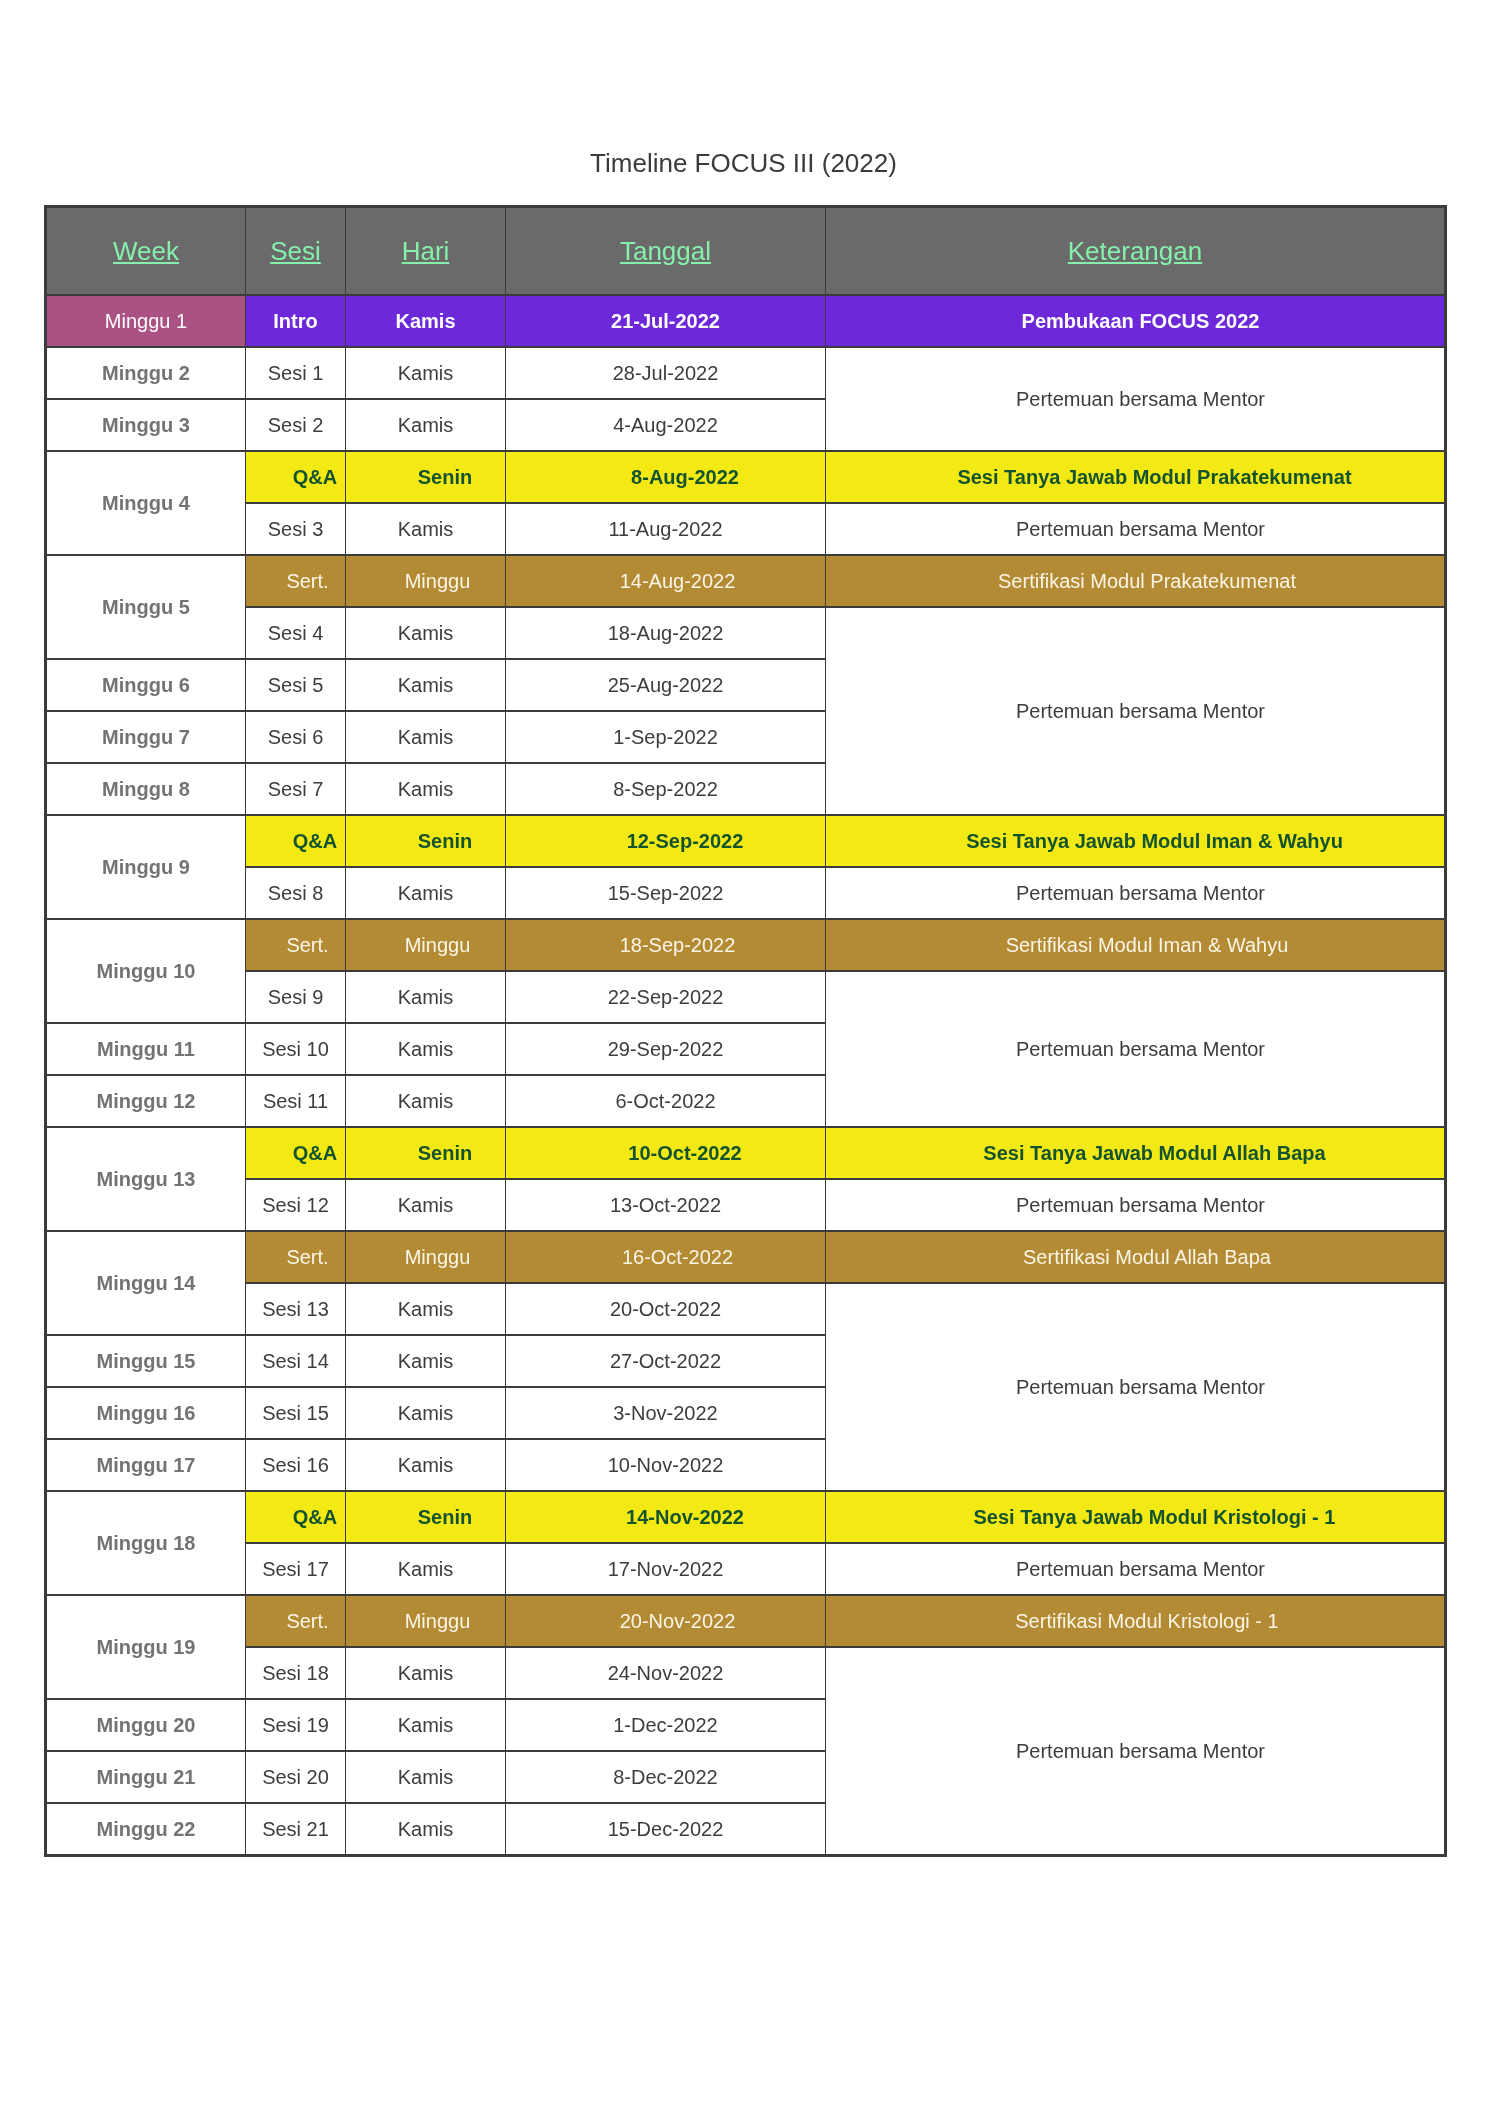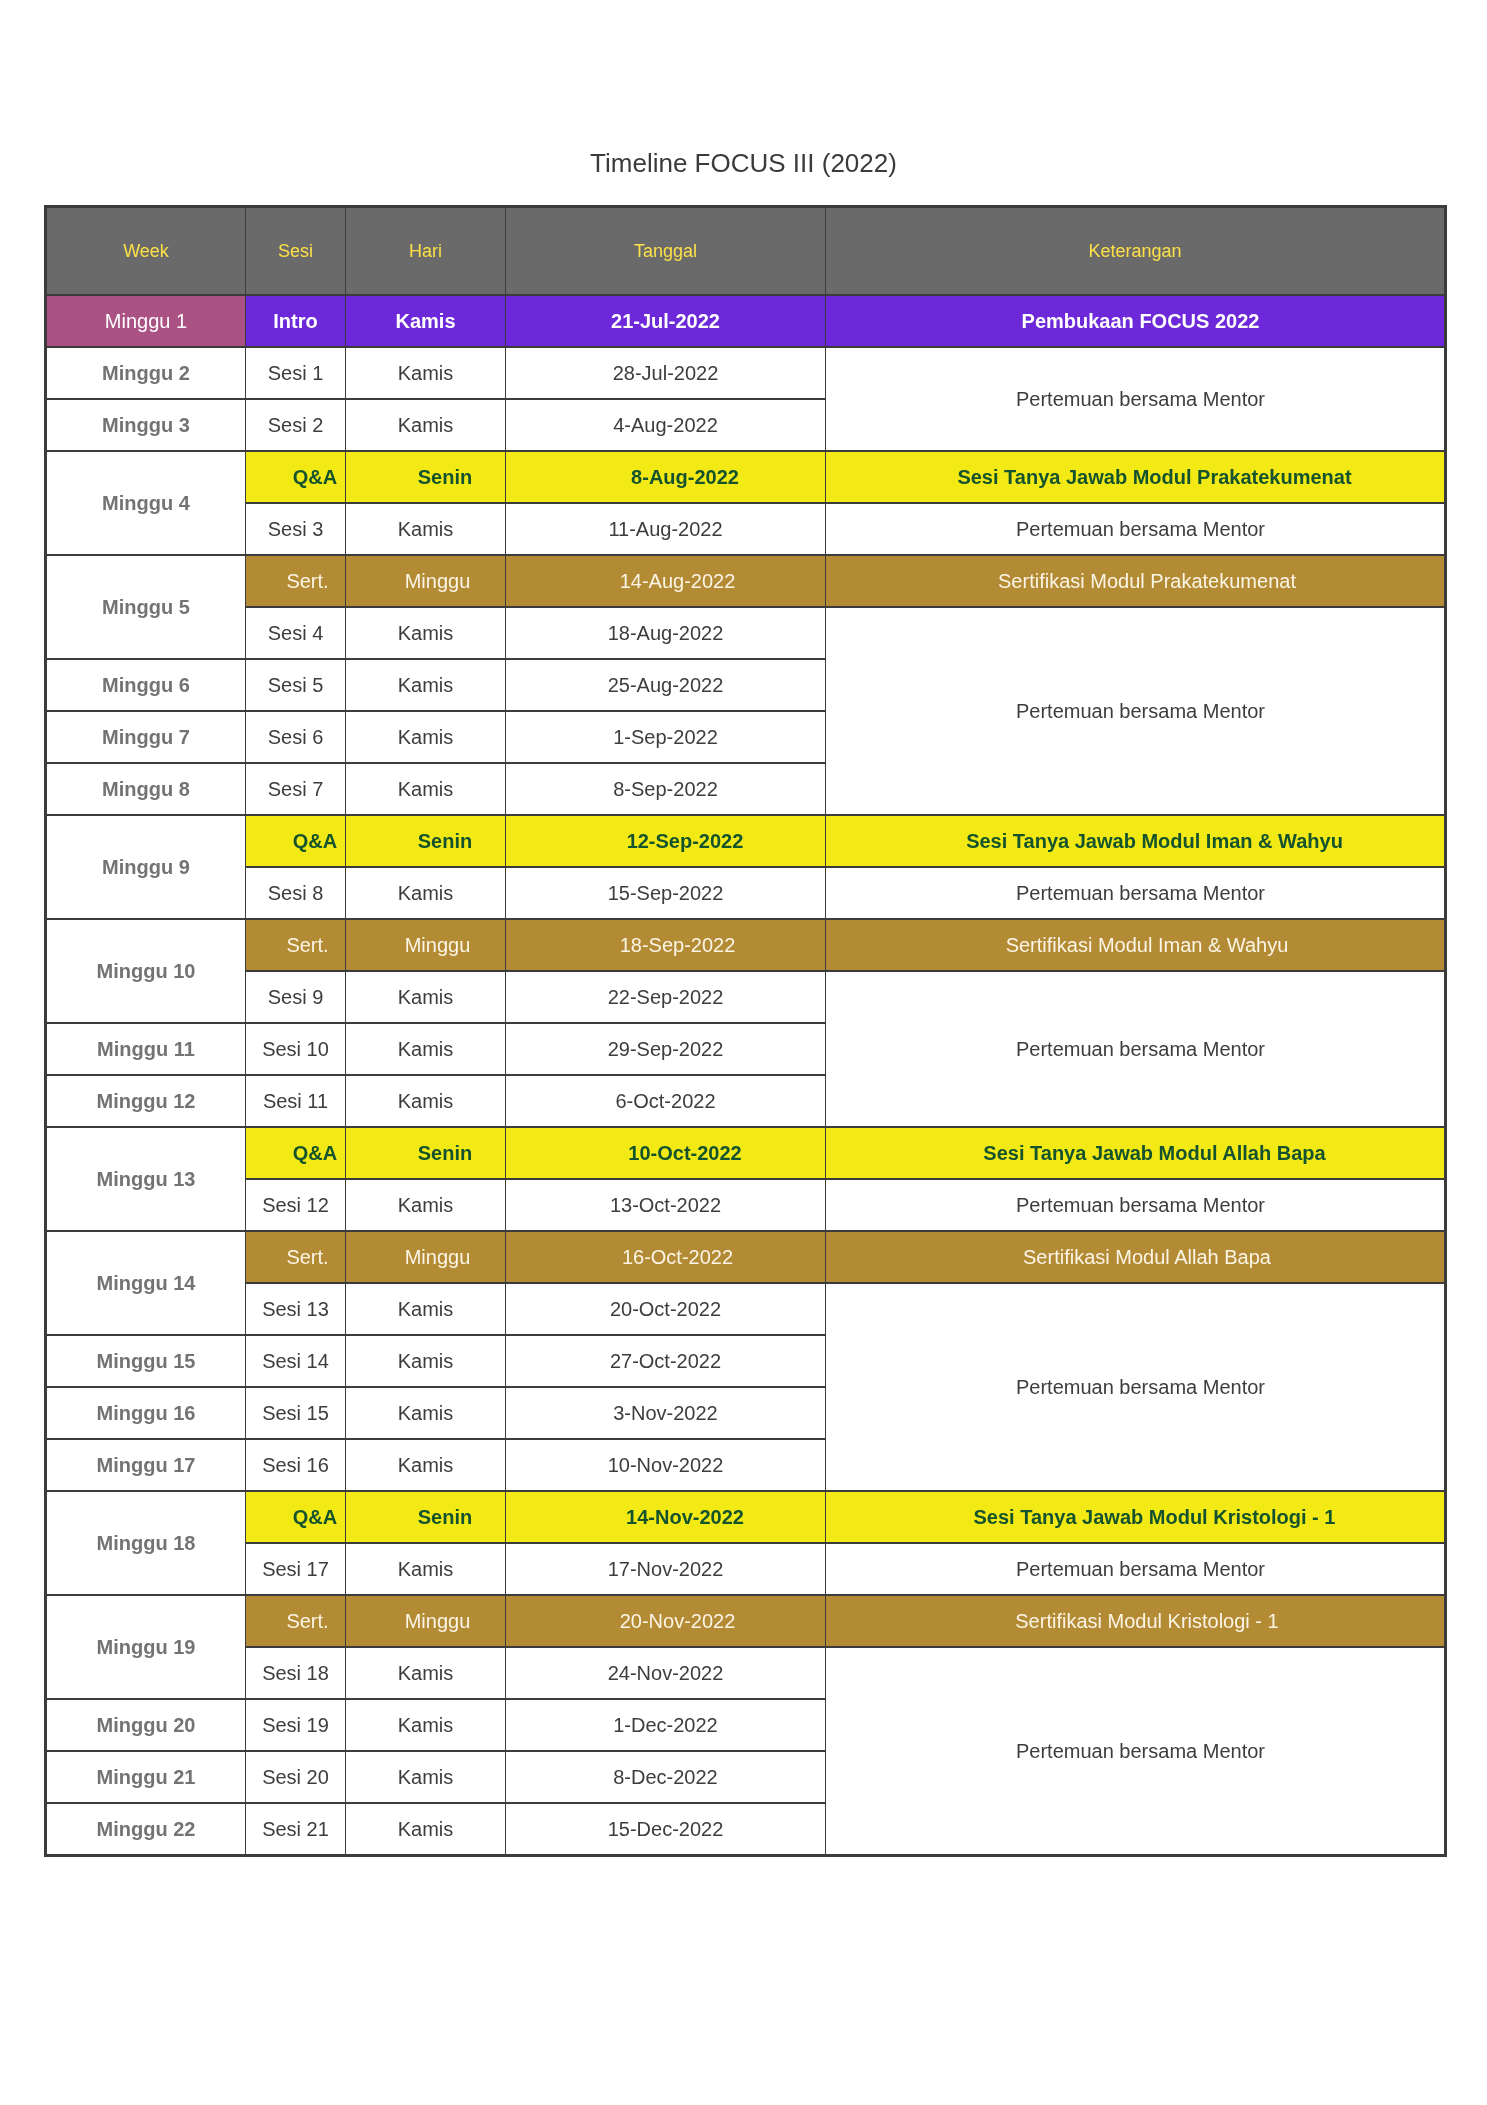--- a/index.html
+++ b/index.html
@@ -30,23 +30,24 @@
     border-color: #3b3b3b;
     border-width: 2px 1.5px;
     text-align: center;
     vertical-align: middle;
     overflow: hidden;
     white-space: nowrap;
   }
   th.hdr {
     height: 84px;
     background: #6a6a6a;
-    color: #fde047;
+    color: #86efac;
     font-weight: 400;
-    font-size: 18px;
+    font-size: 26px;
+    text-decoration: underline;
   }
   td { height: 48px; font-size: 20px; color: #3d3d3d; font-weight: 400; background: #ffffff; }
 
   td.week.plain  { background: #ffffff; color: #737373; font-weight: 700; }
   td.week.purple { background: #ab5284; color: #ffffff; font-weight: 400; }
 
   td.c.normal, td.ket.normal { background: #ffffff; color: #3d3d3d; font-weight: 400; }
   td.c.purple, td.ket.purple { background: #6d28d9; color: #ffffff; font-weight: 700; }
   td.c.yellow, td.ket.yellow { background: #f3ea15; color: #14532d; font-weight: 700; padding-left: 40px; }
   td.c.gold,   td.ket.gold   { background: #b48b35; color: #fbf5e6; font-weight: 400; padding-left: 25px; }

